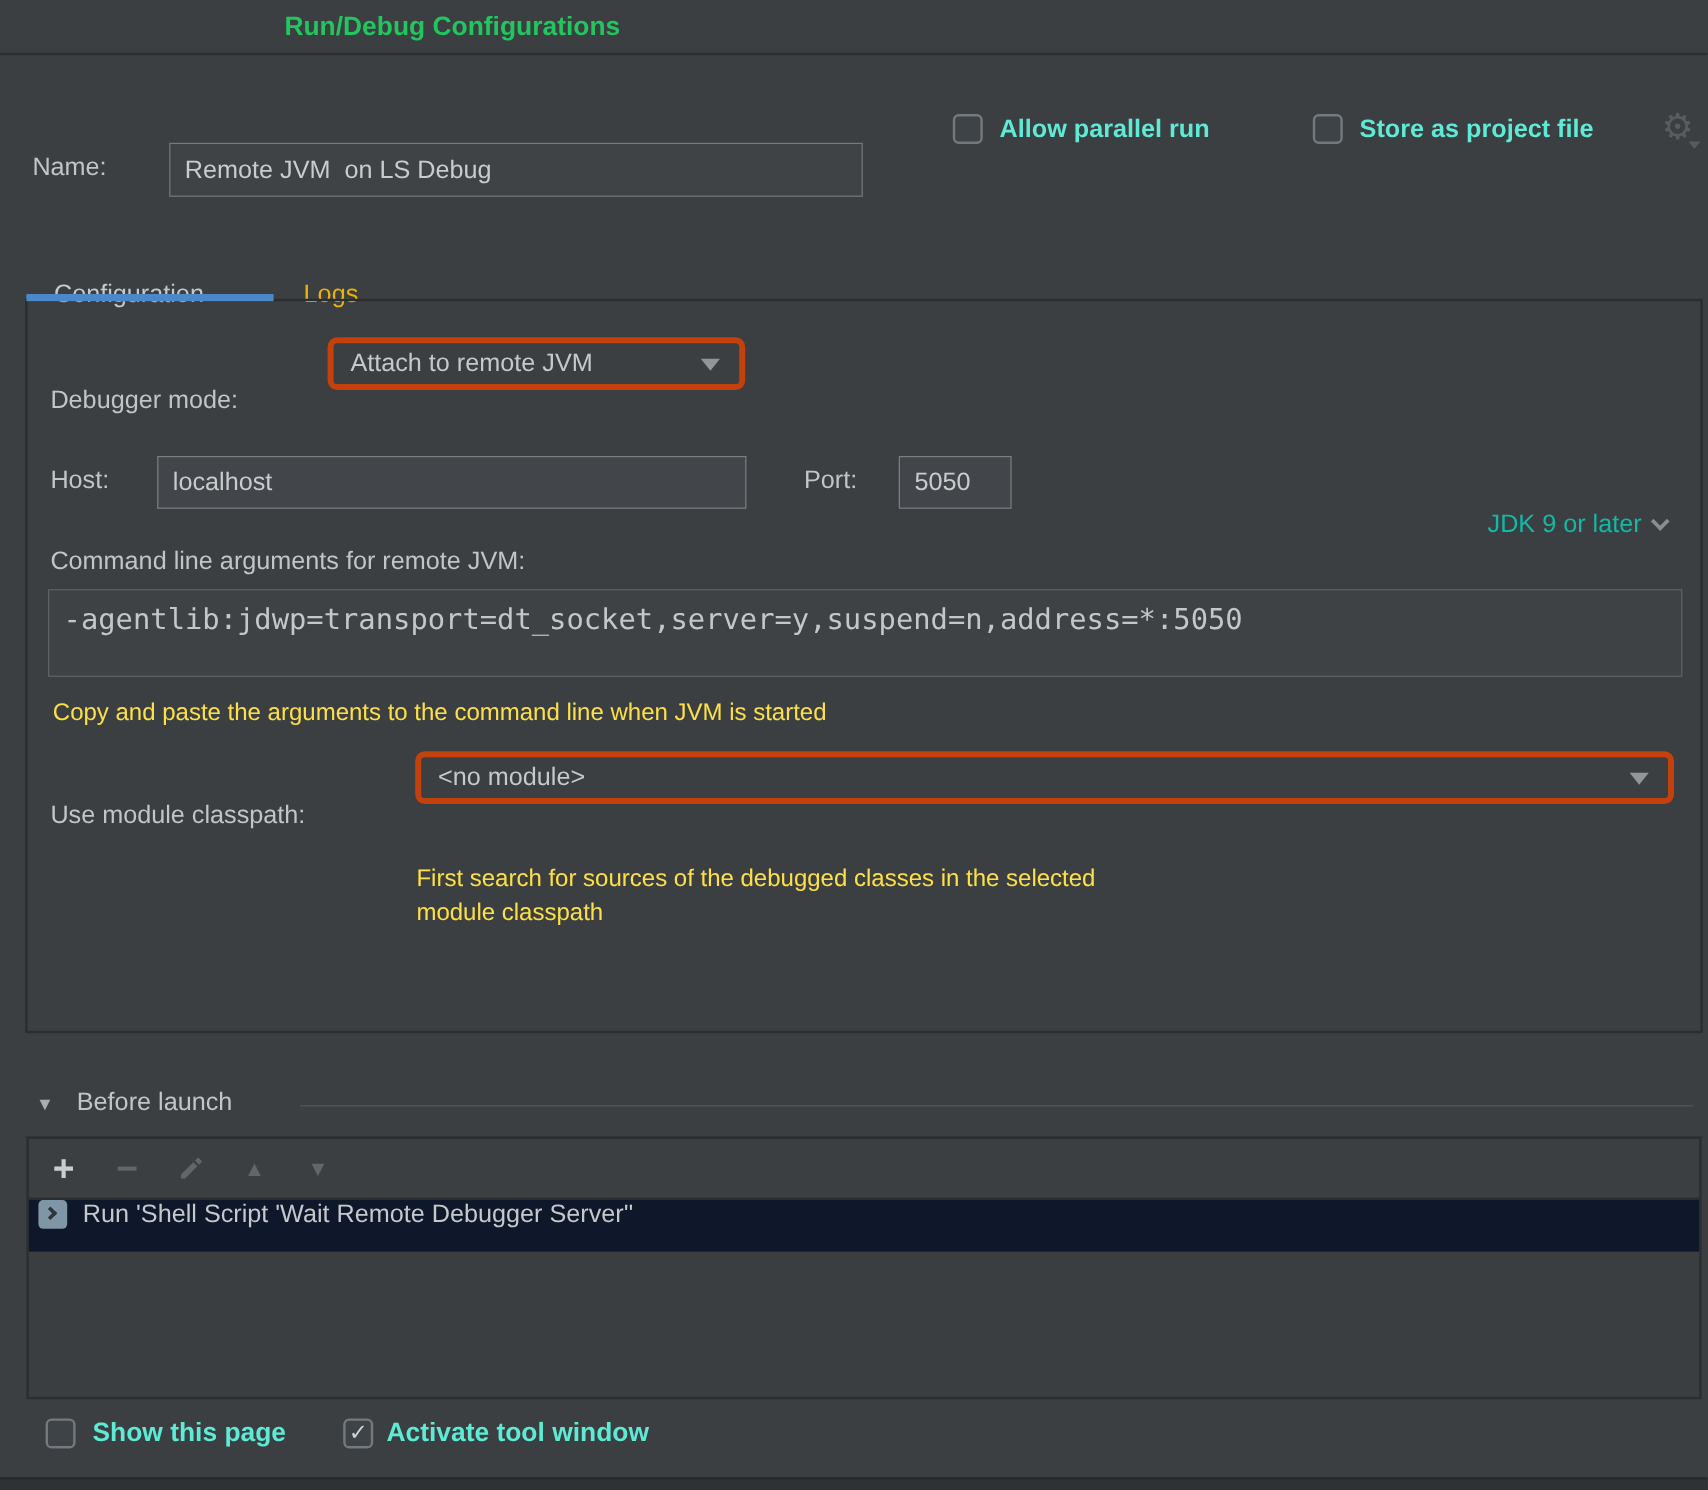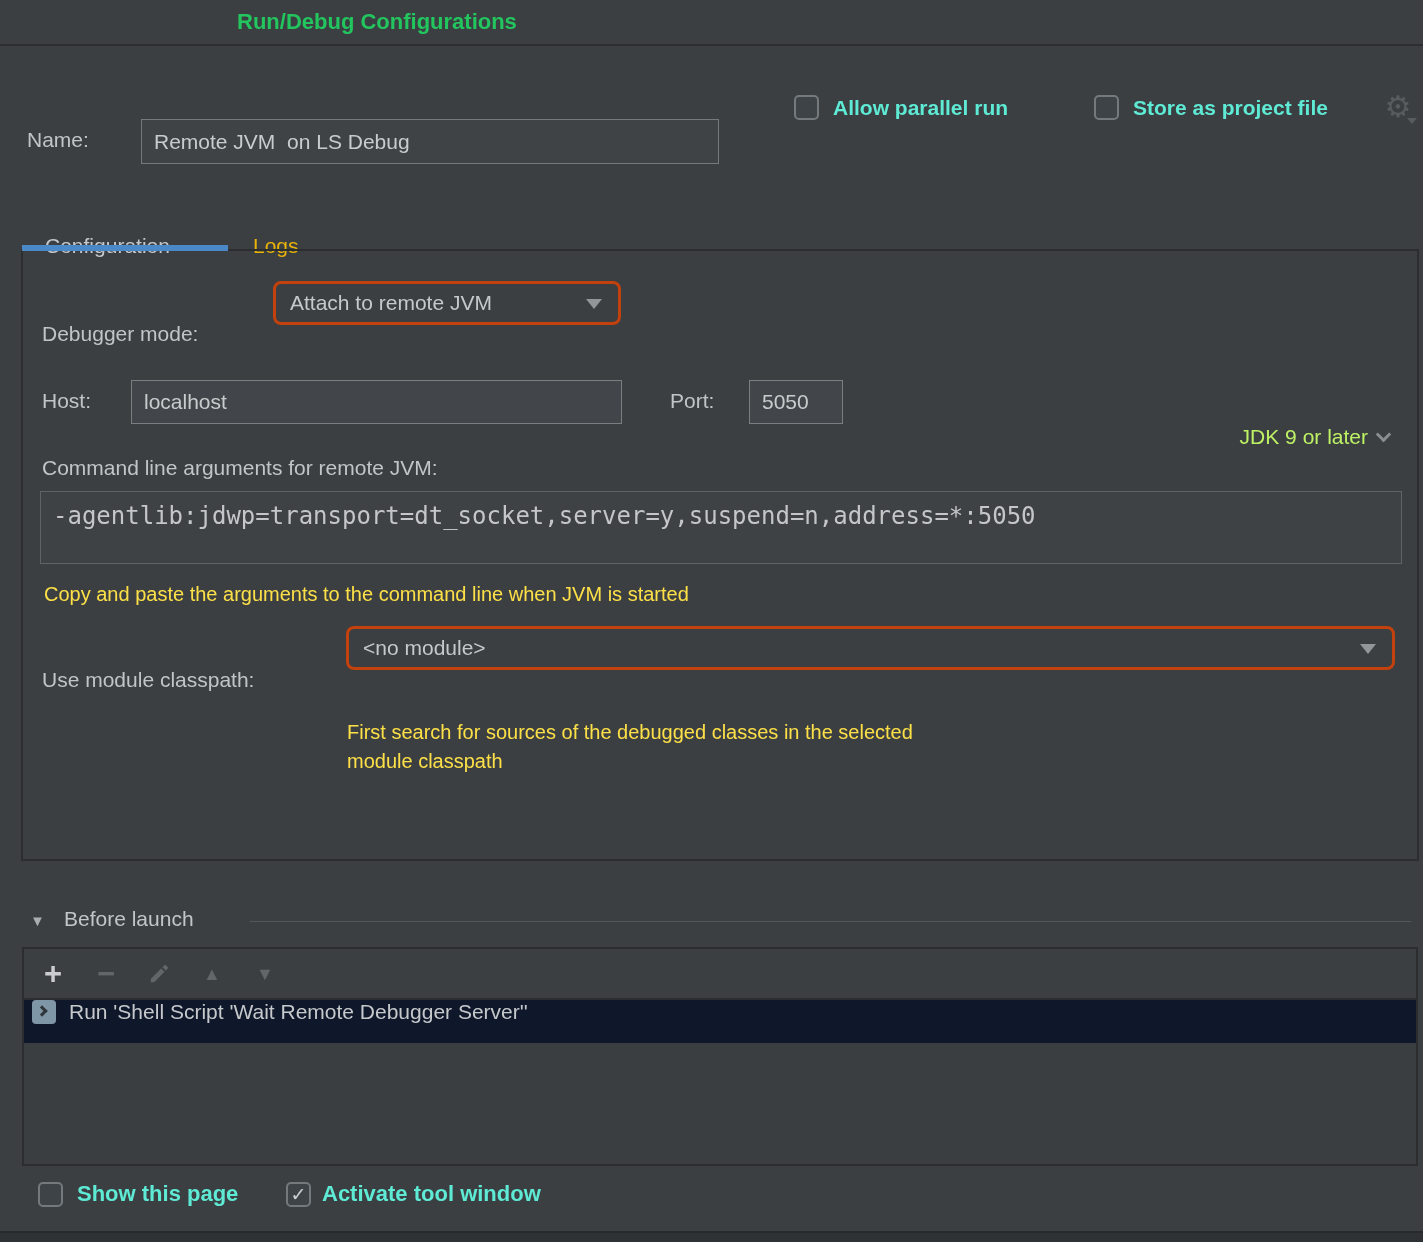--- a/index.html
+++ b/index.html
@@ -48,29 +48,29 @@
   
   .tab { position:absolute; top:203px; font-size:21px; }
   .tab.active { color:#c6c9cb; }
   .tab.inactive { color:#eab308; }
   .tab-underline { position:absolute; left:22px; top:245px; width:206px; height:6px; z-index:2; }
 
   
   .panel { position:absolute; left:21px; top:249px; width:1398px; height:612px; border:2px solid #2b2d2f; }
 
   .dropdown {
-    position:absolute; border:3px solid #c2410c; border-radius:8px;
+    position:absolute; border:5px solid #c2410c; border-radius:8px;
     display:flex; align-items:center; background:transparent;
   }
   .dropdown .dd-text { font-size:21px; color:#c6c9cb; padding-left:14px; white-space:pre; }
   .tri-down { position:absolute; right:16px; top:50%; margin-top:-4px; width:0; height:0;
     border-left:8px solid transparent; border-right:8px solid transparent; border-top:10px solid #929698; }
 
   .jdk-link { position:absolute; right:28px; top:174px; display:flex; align-items:center; cursor:pointer; }
-  .jdk-text { font-size:21px; color:#bef264; }
+  .jdk-text { font-size:21px; color:#14b8a6; }
   .chev-down { width:11px; height:11px; border-right:3px solid #8a8e90; border-bottom:3px solid #8a8e90;
     transform:rotate(45deg); margin:-6px 0 0 10px; }
 
   
   .bl-triangle { position:absolute; left:30px; top:912px; font-size:15px; color:#aaadaf; }
   .bl-title { position:absolute; left:64px; top:907px; font-size:21px; color:#c3c6c8; }
   .bl-line { position:absolute; left:250px; top:921px; width:1161px; height:1px; background:#54585a; }
 
   .bl-box { position:absolute; left:22px; top:947px; width:1396px; height:219px; border:2px solid #2b2d2f; display:flex; flex-direction:column; }
   .bl-toolbar { height:51px; border-bottom:2px solid #2b2d2f; display:flex; align-items:center; padding-left:16px; flex:0 0 auto; }

